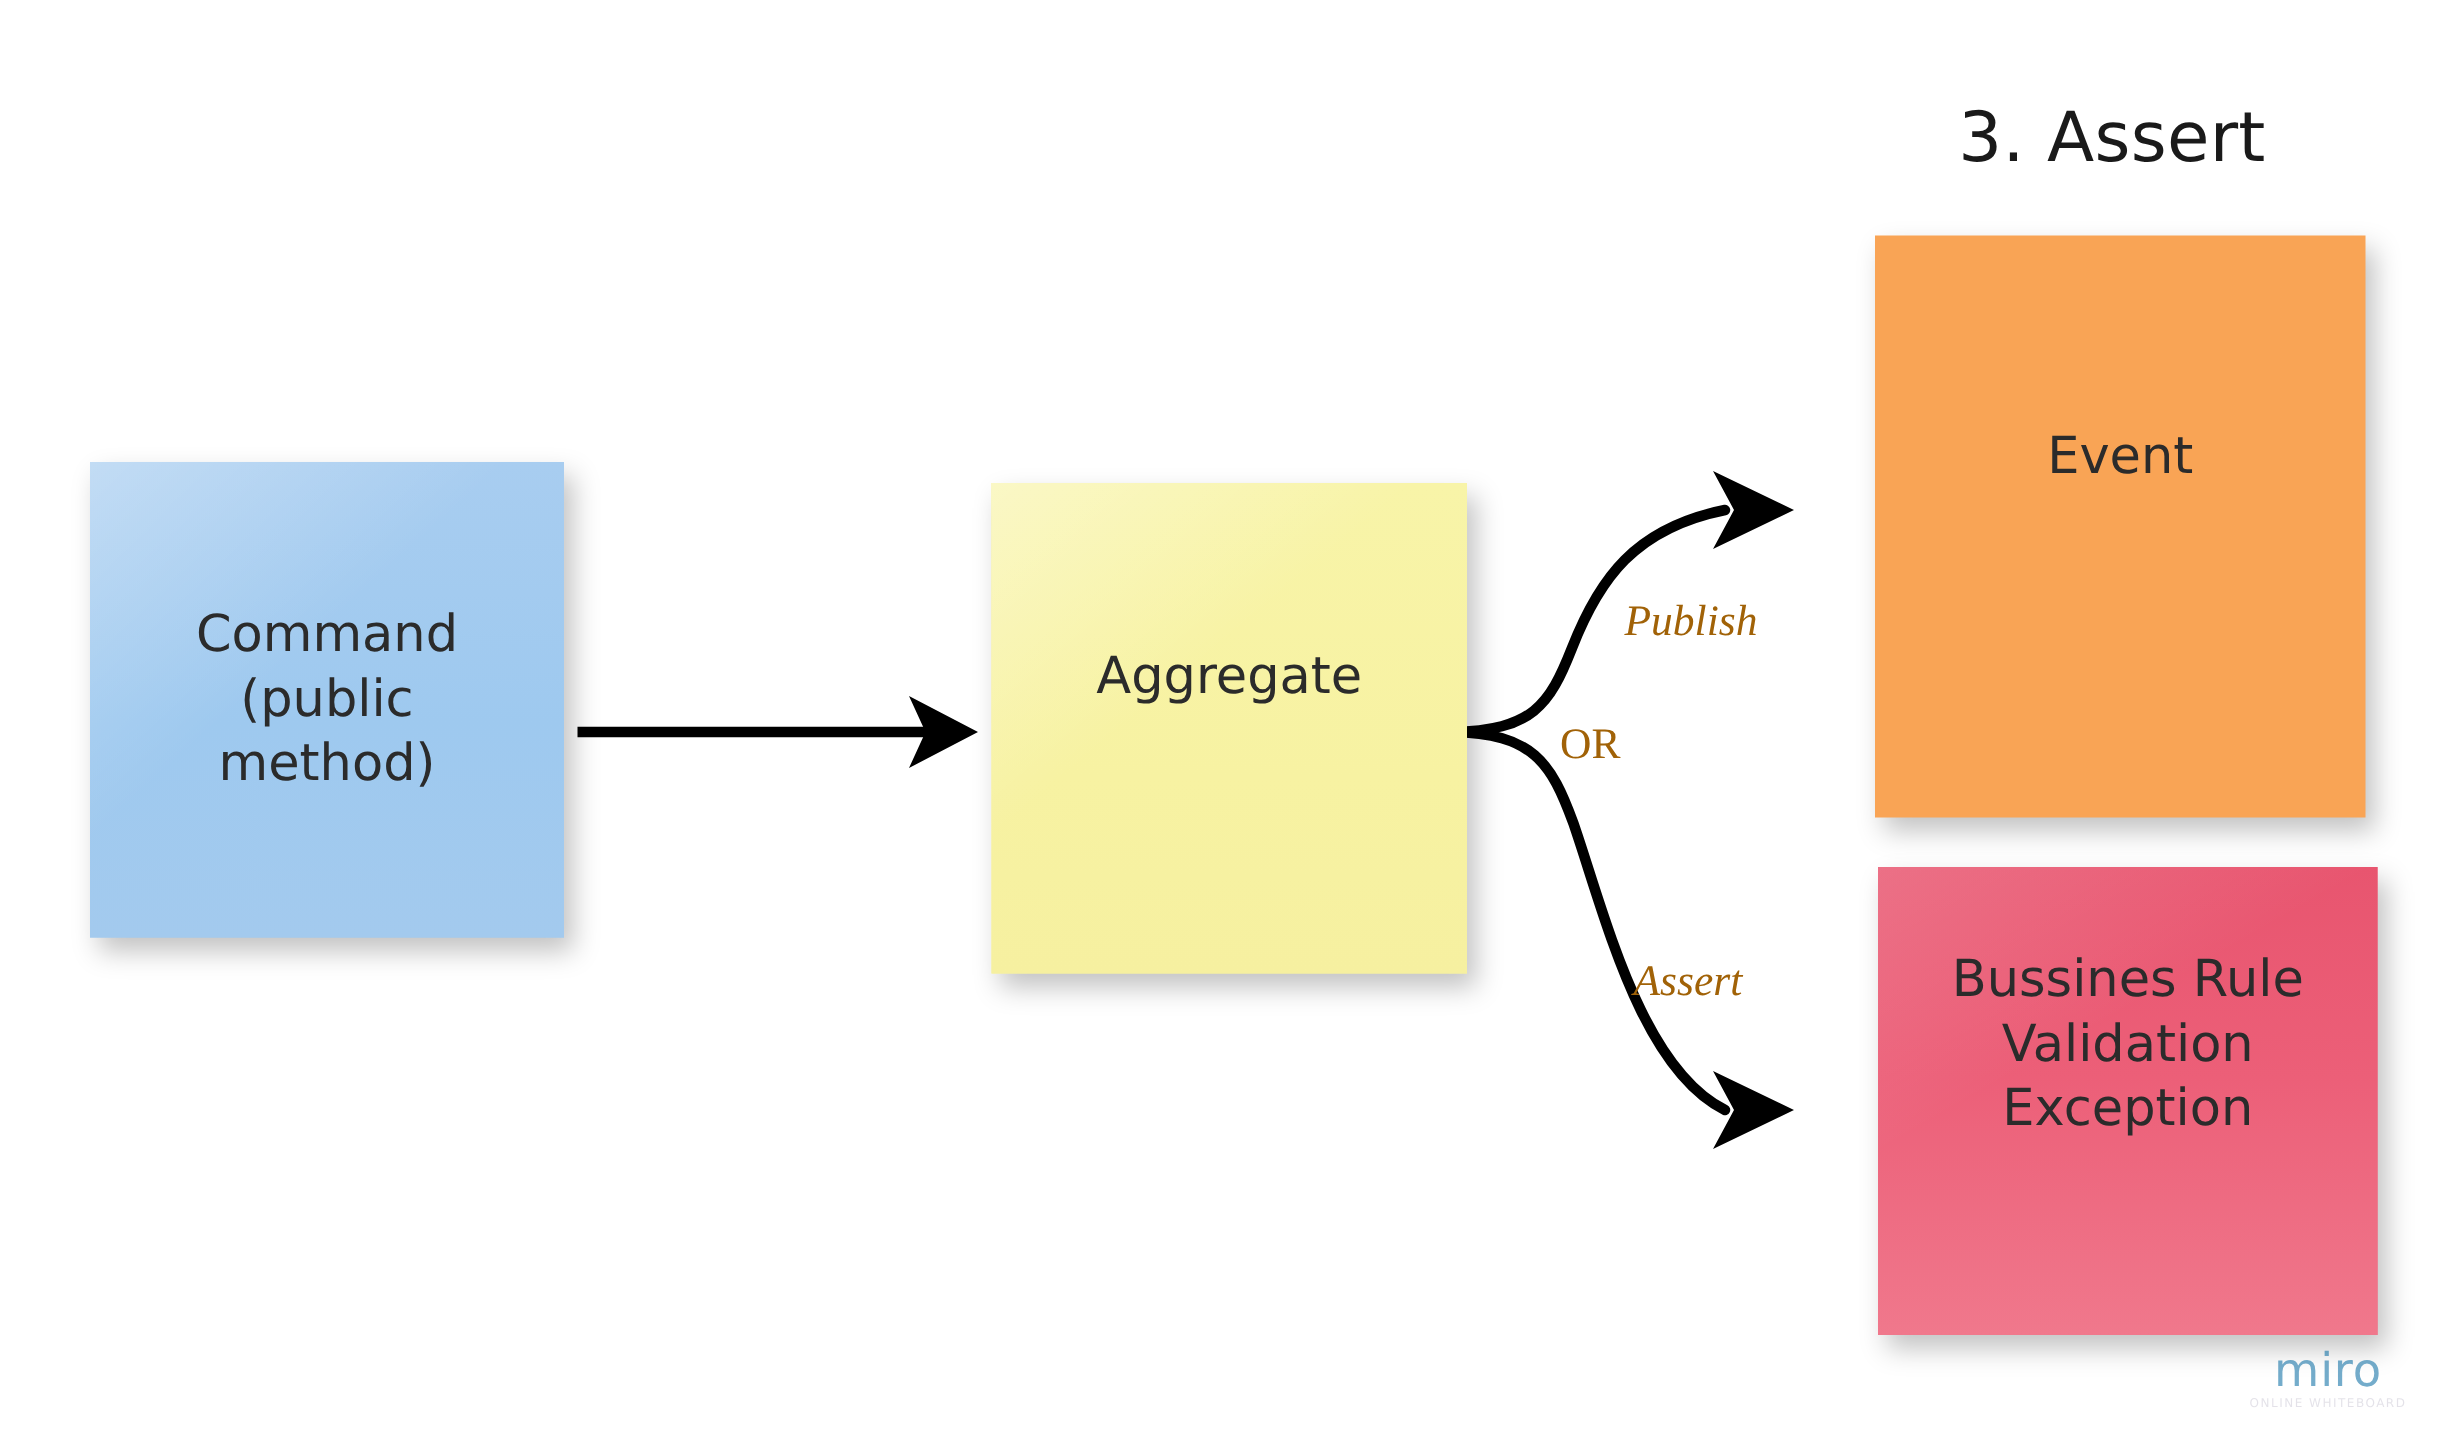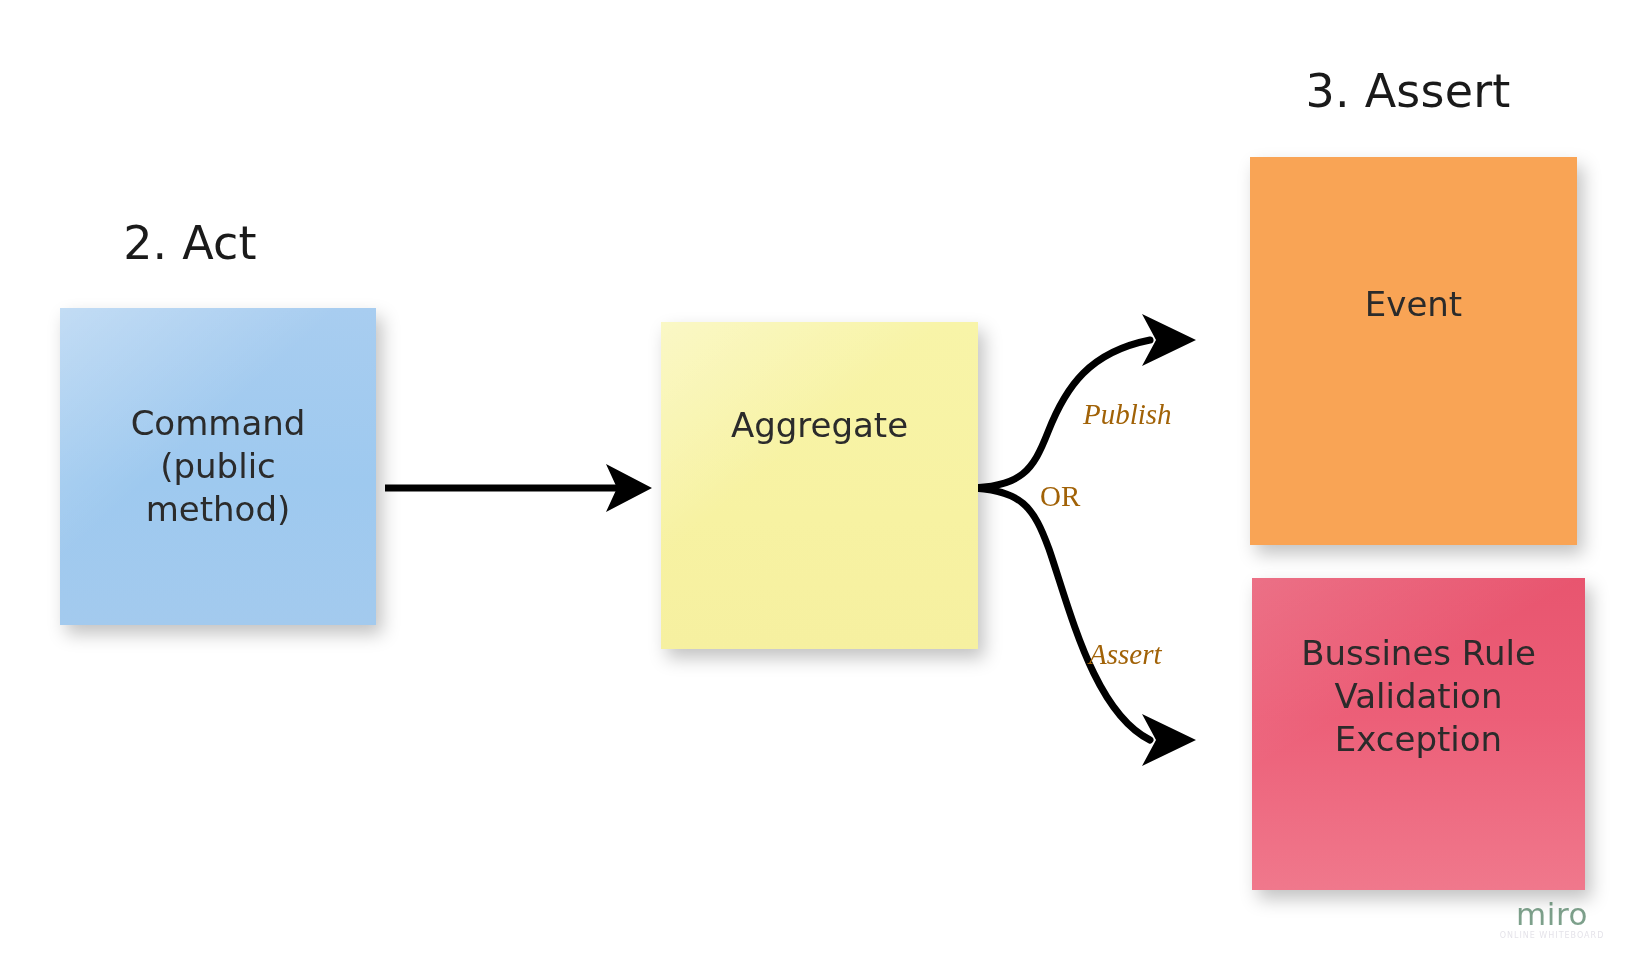--- a/index.html
+++ b/index.html
@@ -59,21 +59,21 @@
     background:
       linear-gradient(138deg, rgba(255,255,255,0.30) 0%, rgba(255,255,255,0) 42%),
       linear-gradient(180deg, #a8cdf0 0%, #9ec9ef 55%, #a3caee 100%);
     margin-left: 12px;
   }
   #note-aggregate {
     left: 661px; top: 322px;
     width: 317px; height: 327px;
     font-size: 34px;
     justify-content: flex-start;
-    padding-top: 82px;
+    padding-top: 108px;
     background:
       linear-gradient(140deg, rgba(255,255,255,0.34) 0%, rgba(255,255,255,0) 40%),
       linear-gradient(180deg, #f8f4a8 0%, #f7f2a2 60%, #f6f0a0 100%);
   }
   #note-event {
     left: 1250px; top: 157px;
     width: 327px; height: 388px;
     font-size: 34px;
     justify-content: flex-start;
     padding-top: 126px;
@@ -132,37 +132,36 @@
     bottom: 8px;
     width: 118px;
     height: 52px;
     text-align: center;
     opacity: 0.55;
   }
   #watermark .wm-text {
     display: block;
     font-size: 31px;
     letter-spacing: 0.5px;
-    color: #14532d;
+    color: #0369a1;
     line-height: 1;
   }
   #watermark .wm-sub {
     display: block;
     font-size: 8px;
     letter-spacing: 1px;
     color: #cfccd8;
     margin-top: 1px;
   }
 </style>
 </head>
 <body>
 
 <div id="canvas">
 
-  <div class="section-title" id="title-act">2. Act</div>
 
 
   <div class="section-title" id="title-assert">3. Assert</div>
 
   <svg id="connectors" viewBox="0 0 1627 959">
 
     <g>
       <line x1="385" y1="488" x2="624" y2="488" stroke="#000000" stroke-width="7" stroke-linecap="butt"></line>
       <polygon points="606,464 652,488 606,512 617,488" fill="#000000"></polygon>
     </g>

